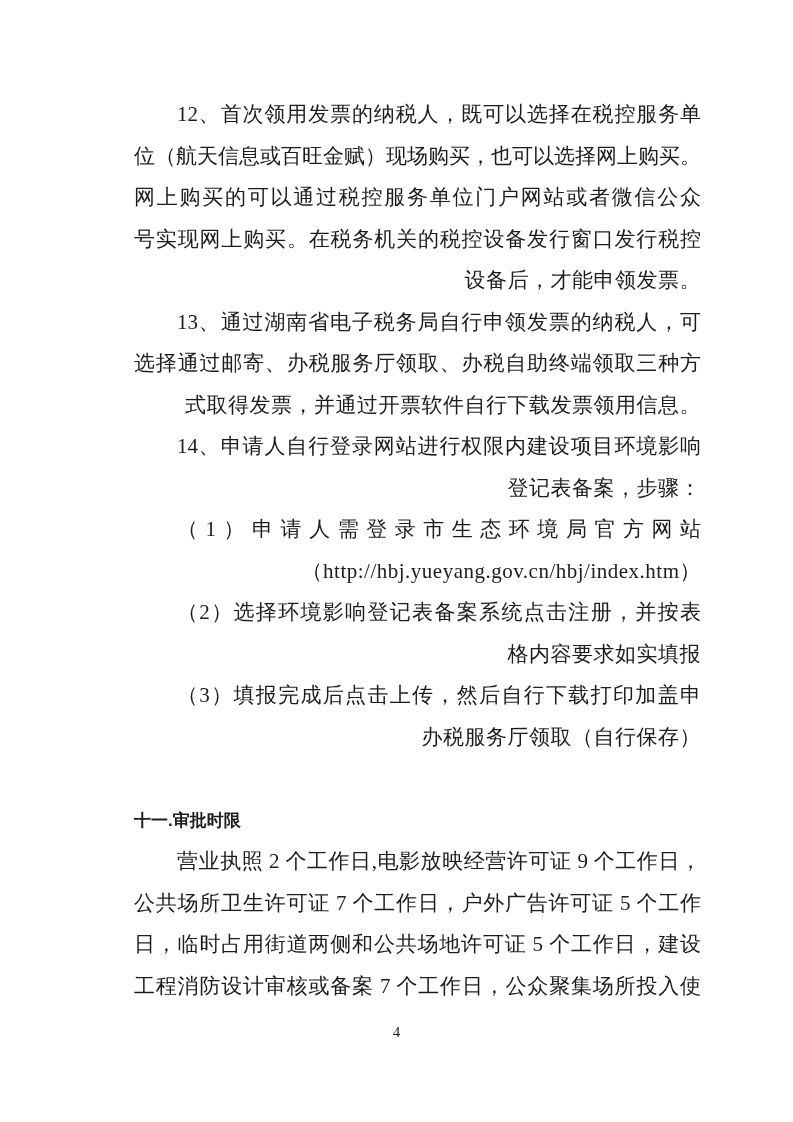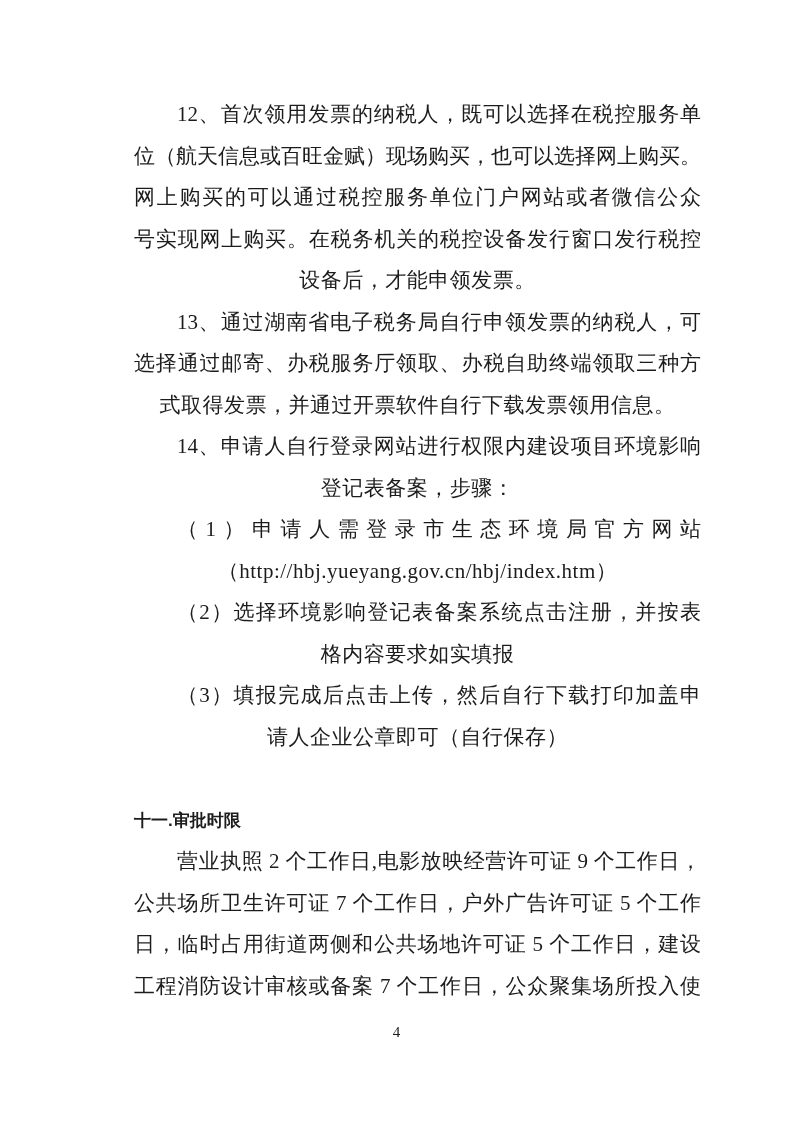--- a/index.html
+++ b/index.html
@@ -21,21 +21,21 @@
     left: 122px;
     top: 94px;
     width: 567px;
     margin-left: 12px;
   }
 
   .line {
     font-size: 21px;
     line-height: 41.5px;
     white-space: nowrap;
-    text-align: center;
+    text-align: right;
     letter-spacing: 0.5px;
   }
 
   
   .line.spread {
     text-align: justify;
     text-align-last: justify;
     letter-spacing: 0;
   }
 
@@ -92,21 +92,21 @@
       <div class="line">（http://hbj.yueyang.gov.cn/hbj/index.htm）</div>
     </div>
 
     <div>
       <div class="line indent spread">（2）选择环境影响登记表备案系统点击注册，并按表</div>
       <div class="line">格内容要求如实填报</div>
     </div>
 
     <div>
       <div class="line indent spread">（3）填报完成后点击上传，然后自行下载打印加盖申</div>
-      <div class="line">请人企业公章即可（自行保存）</div>
+      <div class="line">办税服务厅领取（自行保存）</div>
     </div>
 
     <div class="heading">十一.审批时限</div>
 
     <div>
       <div class="line indent spread">营业执照 2 个工作日,电影放映经营许可证 9 个工作日，</div>
       <div class="line spread">公共场所卫生许可证 7 个工作日，户外广告许可证 5 个工作</div>
       <div class="line spread">日，临时占用街道两侧和公共场地许可证 5 个工作日，建设</div>
       <div class="line spread">工程消防设计审核或备案 7 个工作日，公众聚集场所投入使</div>
     </div>

